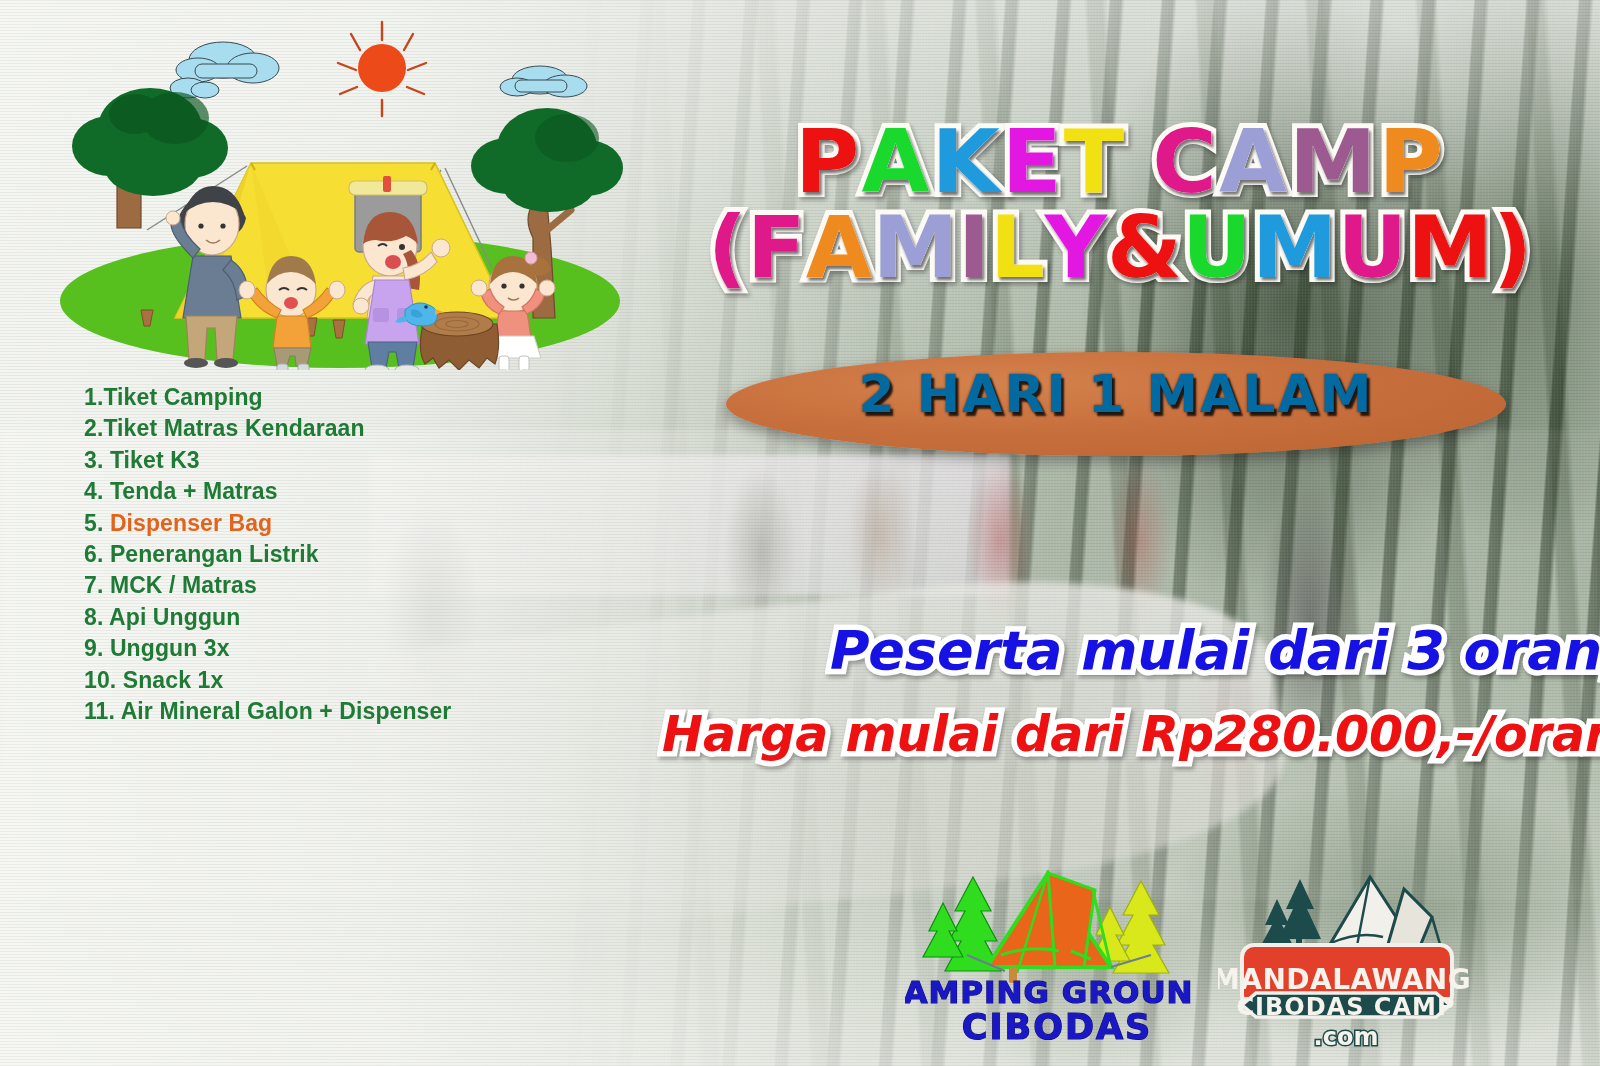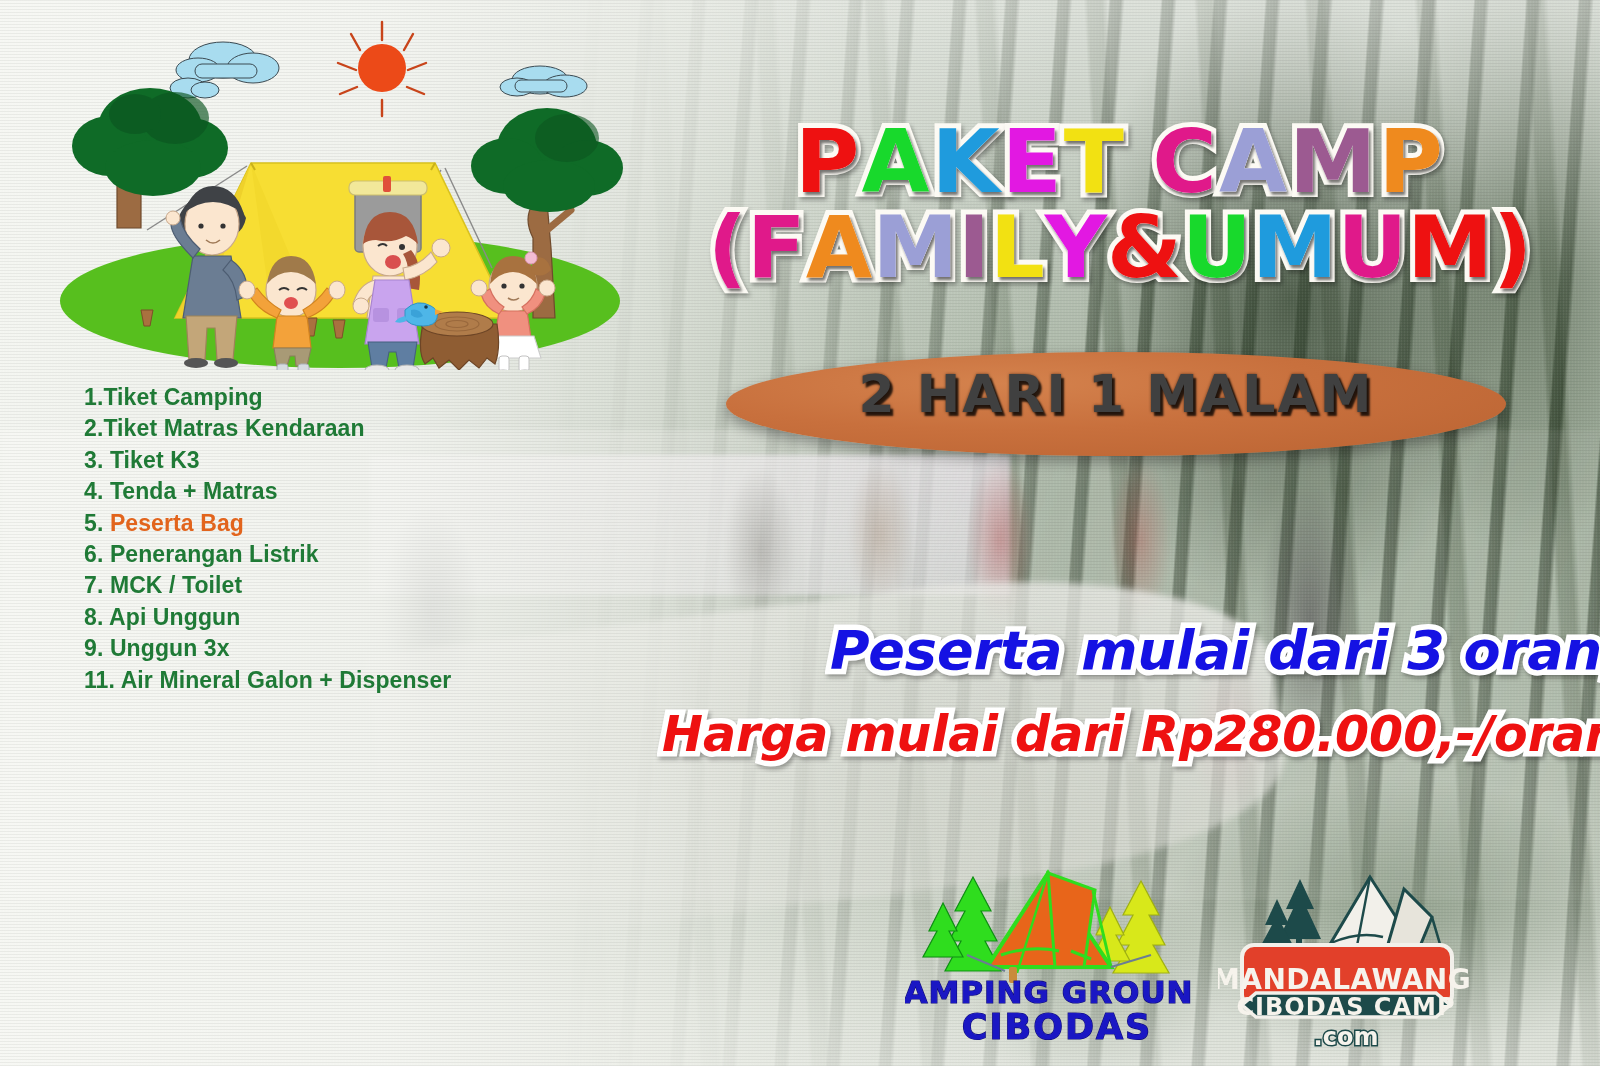--- a/index.html
+++ b/index.html
@@ -133,21 +133,21 @@
     background:
       radial-gradient(ellipse at 35% 30%, #d4824d 0%, #c8703d 45%, #ba6332 100%);
     border-radius:50%;
     box-shadow:0 6px 14px rgba(0,0,0,.33);
   }
   #banner-text{
     position:absolute; left:726px; top:364px; width:780px;
     text-align:center;
     font-family:"DejaVu Sans", sans-serif;
     font-size:52px; font-weight:bold;
-    color:#404040;
+    color:#0369a1;
     letter-spacing:2px;
     text-shadow:3px 4px 2px rgba(0,0,0,.80), 0 0 3px rgba(0,0,0,.55);
     white-space:nowrap;
   }
 
   
   .promo{
     position:absolute;
     font-family:"DejaVu Sans", sans-serif;
     font-weight:bold; font-style:italic;
@@ -363,25 +363,26 @@
         <path d="M350 298 q-8 2 -10 6 q8 2 12 -2 z" fill="#4eb6e8"></path>
       </g>
     </svg>
   </div>
 
   <div id="feature-list">
       <div class="feat"><span class="fnum">1.</span><span class="ftext">Tiket Camping</span></div>
       <div class="feat"><span class="fnum">2.</span><span class="ftext">Tiket Matras Kendaraan</span></div>
       <div class="feat"><span class="fnum">3. </span><span class="ftext">Tiket K3</span></div>
       <div class="feat"><span class="fnum">4. </span><span class="ftext">Tenda + Matras</span></div>
-      <div class="feat highlight"><span class="fnum">5. </span><span class="ftext">Peserta Bag</span></div>
+      <div class="feat highlight"><span class="fnum">5. </span><span class="ftext">Dispenser Bag</span></div>
       <div class="feat"><span class="fnum">6. </span><span class="ftext">Penerangan Listrik</span></div>
-      <div class="feat"><span class="fnum">7. </span><span class="ftext">MCK / Toilet</span></div>
+      <div class="feat"><span class="fnum">7. </span><span class="ftext">MCK / Matras</span></div>
       <div class="feat"><span class="fnum">8. </span><span class="ftext">Api Unggun</span></div>
       <div class="feat"><span class="fnum">9. </span><span class="ftext">Unggun 3x</span></div>
+      <div class="feat"><span class="fnum">10. </span><span class="ftext">Snack 1x</span></div>
       <div class="feat"><span class="fnum">11. </span><span class="ftext">Air Mineral Galon + Dispenser</span></div>
     </div>
 
   <div id="headline">
     <div class="hl-line ltr" id="hl1"><span class="glyph"><span class="under" aria-hidden="true">P</span><span class="over" style="color: rgb(238, 17, 17);">P</span></span><span class="glyph"><span class="under" aria-hidden="true">A</span><span class="over" style="color: rgb(24, 217, 44);">A</span></span><span class="glyph"><span class="under" aria-hidden="true">K</span><span class="over" style="color: rgb(31, 155, 221);">K</span></span><span class="glyph"><span class="under" aria-hidden="true">E</span><span class="over" style="color: rgb(226, 24, 226);">E</span></span><span class="glyph"><span class="under" aria-hidden="true">T</span><span class="over" style="color: rgb(242, 225, 18);">T</span></span><span style="display: inline-block; width: 0.3em;"></span><span class="glyph"><span class="under" aria-hidden="true">C</span><span class="over" style="color: rgb(224, 25, 138);">C</span></span><span class="glyph"><span class="under" aria-hidden="true">A</span><span class="over" style="color: rgb(155, 159, 214);">A</span></span><span class="glyph"><span class="under" aria-hidden="true">M</span><span class="over" style="color: rgb(156, 90, 145);">M</span></span><span class="glyph"><span class="under" aria-hidden="true">P</span><span class="over" style="color: rgb(239, 138, 30);">P</span></span></div>
     <div class="hl-line ltr" id="hl2"><span class="glyph"><span class="under" aria-hidden="true">(</span><span class="over" style="color: rgb(224, 25, 138);">(</span></span><span class="glyph"><span class="under" aria-hidden="true">F</span><span class="over" style="color: rgb(224, 25, 138);">F</span></span><span class="glyph"><span class="under" aria-hidden="true">A</span><span class="over" style="color: rgb(239, 138, 30);">A</span></span><span class="glyph"><span class="under" aria-hidden="true">M</span><span class="over" style="color: rgb(155, 159, 214);">M</span></span><span class="glyph"><span class="under" aria-hidden="true">I</span><span class="over" style="color: rgb(156, 90, 145);">I</span></span><span class="glyph"><span class="under" aria-hidden="true">L</span><span class="over" style="color: rgb(242, 225, 18);">L</span></span><span class="glyph"><span class="under" aria-hidden="true">Y</span><span class="over" style="color: rgb(226, 24, 226);">Y</span></span><span class="glyph"><span class="under" aria-hidden="true">&amp;</span><span class="over" style="color: rgb(238, 17, 17);">&amp;</span></span><span class="glyph"><span class="under" aria-hidden="true">U</span><span class="over" style="color: rgb(24, 217, 44);">U</span></span><span class="glyph"><span class="under" aria-hidden="true">M</span><span class="over" style="color: rgb(31, 155, 221);">M</span></span><span class="glyph"><span class="under" aria-hidden="true">U</span><span class="over" style="color: rgb(224, 25, 138);">U</span></span><span class="glyph"><span class="under" aria-hidden="true">M</span><span class="over" style="color: rgb(238, 17, 17);">M</span></span><span class="glyph"><span class="under" aria-hidden="true">)</span><span class="over" style="color: rgb(238, 17, 17);">)</span></span></div>
   </div>
 
   <div id="banner-ellipse"></div>
   <div id="banner-text">2 HARI 1 MALAM</div>

